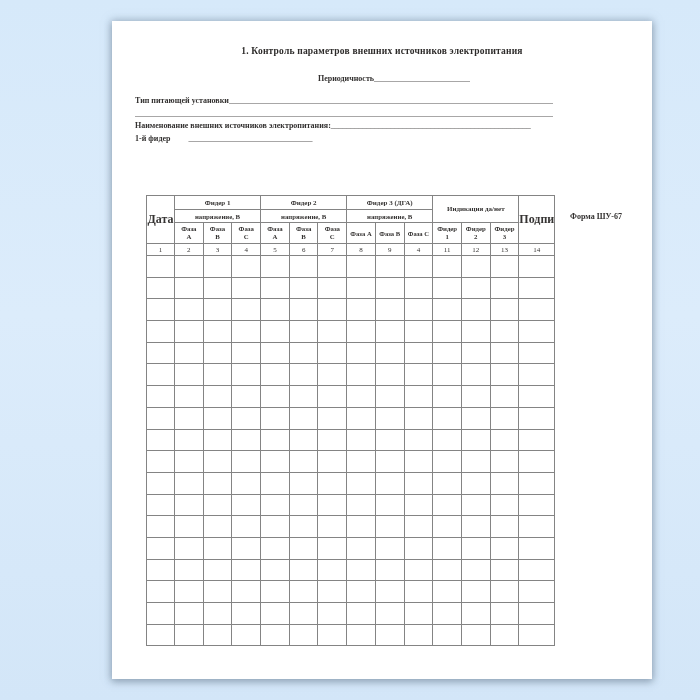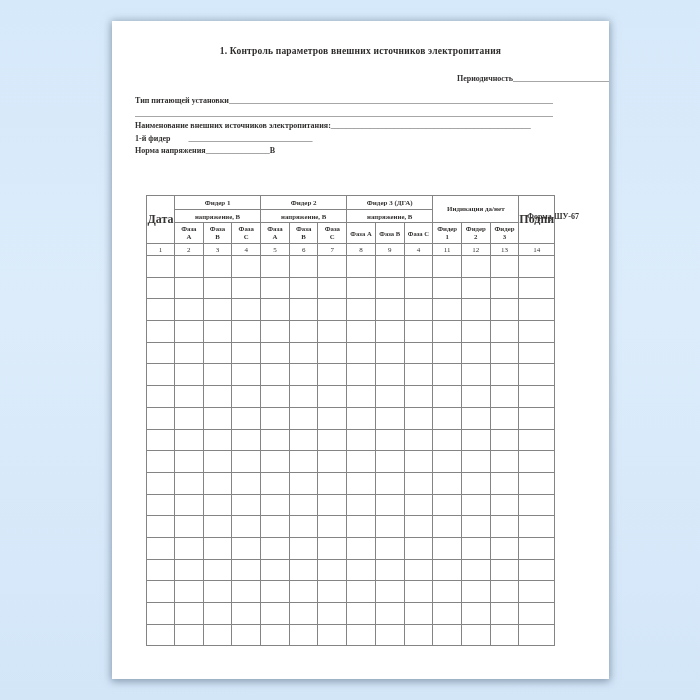--- a/index.html
+++ b/index.html
@@ -14,43 +14,43 @@
   .stage {
     position: relative;
     width: 700px;
     height: 700px;
     background: linear-gradient(180deg, #d6e9fa 0%, #dcecfb 45%, #d3e6f8 100%);
   }
   .page {
     position: absolute;
     left: 112px;
     top: 21px;
-    width: 497px;
+    width: 540px;
     height: 658px;
     background: #ffffff;
     box-shadow: 0 0 8px 1px rgba(120,140,160,0.55), 0 3px 7px rgba(110,130,150,0.45);
     color: #333130;
   }
   .doc-title {
     position: absolute;
     top: 25px;
     left: 0;
     width: 100%;
     text-align: center;
     font-size: 9.5px;
     font-weight: 700;
     letter-spacing: 0.2px;
     color: #2d2b2a;
   }
   .periodicity-line {
     position: absolute;
     top: 53px;
-    left: 0;
+    left: 12px;
     width: 100%;
-    text-align: right;
+    text-align: center;
     font-size: 8px;
     font-weight: 600;
     white-space: nowrap;
   }
   .fields {
     position: absolute;
     top: 74px;
     left: 23px;
     width: 418px;
     font-size: 8px;
@@ -114,21 +114,20 @@
 
     <div class="doc-title">1. Контроль параметров внешних источников электропитания</div>
 
     <div class="periodicity-line"><span>Периодичность</span><span class="blank">________________________</span></div>
 
     <div class="fields">
       <div class="field-line"><span>Тип питающей установки</span><span class="blank">__________________________________________________________________________________________</span></div>
       <div class="field-line"><span class="blank">______________________________________________________________________________________________________________</span></div>
       <div class="field-line"><span>Наименование внешних источников электропитания:</span><span class="blank">__________________________________________________</span></div>
       <div class="field-line"><span>1-й фидер</span><span class="blank blank-gap">_______________________________</span></div>
-      <div class="field-line"><span>Норма напряжения</span><span class="blank">________________</span><span>В</span></div>
     </div>
 
     <div class="form-code">Форма ШУ-67</div>
 
     <table class="form-table">
       <colgroup>
         <col class="c-date">
           <col class="c-d">
           <col class="c-d">
           <col class="c-d">

